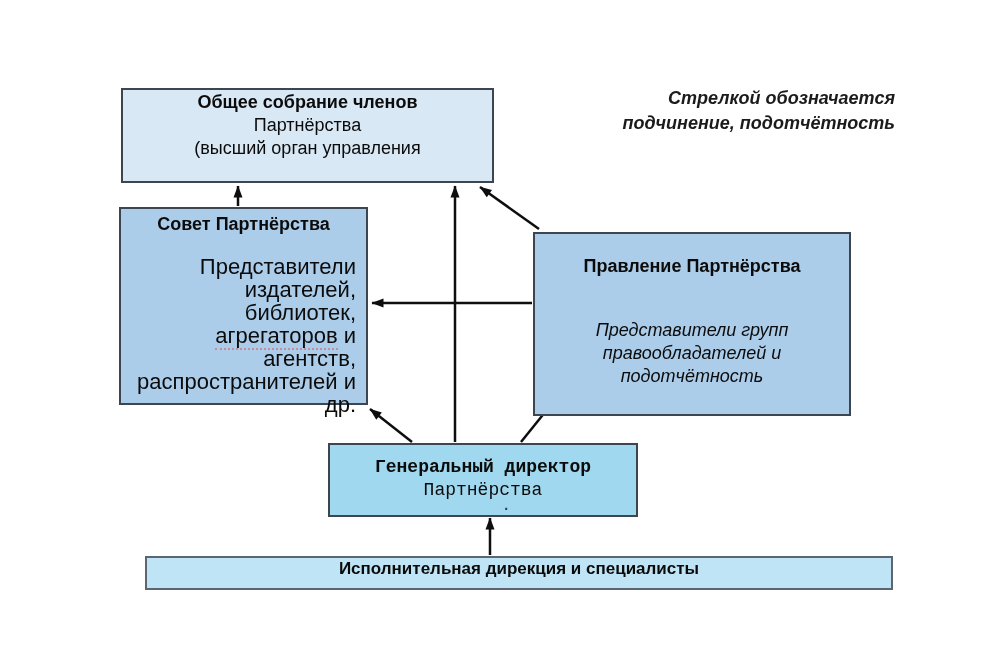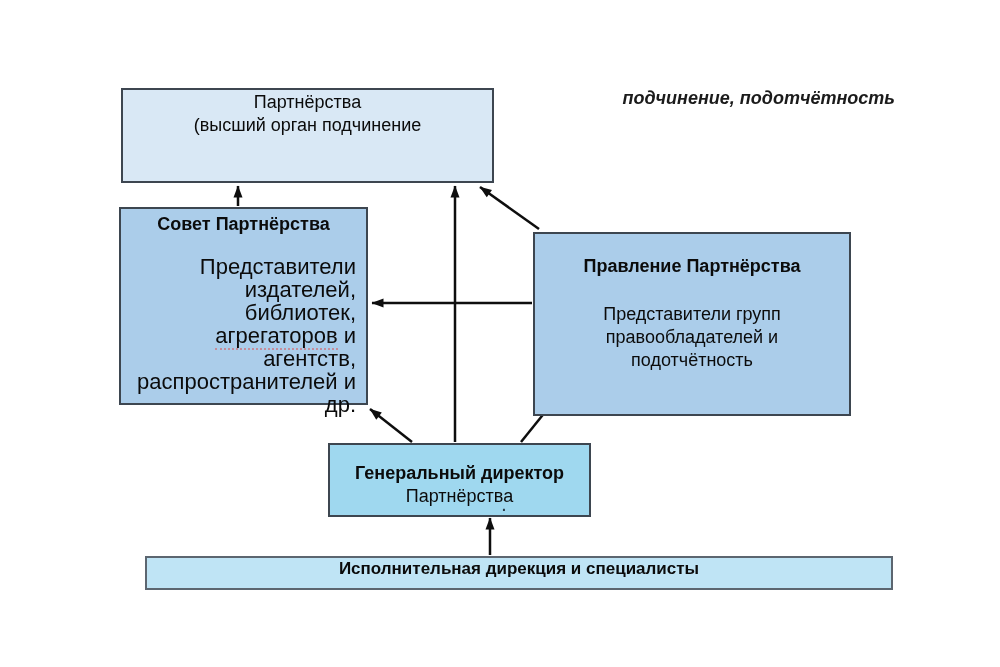--- a/index.html
+++ b/index.html
@@ -37,25 +37,26 @@
   .council .title { margin-top:4px; }
   .council .body {
     text-align:right; padding:19px 10px 0 10px;
     font-size:22px; line-height:23px;
   }
   .board {
     left:533px; top:232px; width:318px; height:184px;
     background:var(--board-fill,#abcdea);
   }
   .board .title { margin-top:21px; }
-  .board .body { margin-top:25px; }
+  .board .body { margin-top:41px;font-style:italic; }
   .director {
-    left:328px; top:443px; width:263px; height:74px;
+    left:328px; top:443px; width:310px; height:74px;
     background:var(--director-fill,#9fd8ef);
-    padding-top:17px;
+    padding-top:11px;
+    font-family:Liberation Mono, monospace;
   }
   .stray-dot {
     position:absolute; left:172px; top:50px;
     font-size:14px; font-weight:bold; color:#2a3a46;
   }
   .bar {
     left:145px; top:556px; width:748px; height:34px;
     background:var(--directorate-fill,#bfe4f5);
     border:2px solid var(--bar-border,#5c6670);
     font-size:17px; font-weight:bold; line-height:21px;
@@ -85,26 +86,28 @@
     <line class="arrow-line" x1="238" y1="206" x2="238" y2="186" marker-end="url(#ah)"></line>
     <line class="arrow-line" x1="455" y1="442" x2="455" y2="186" marker-end="url(#ah)"></line>
     <line class="arrow-line" x1="539" y1="229" x2="480" y2="187" marker-end="url(#ah)"></line>
     <line class="arrow-line" x1="532" y1="303" x2="372" y2="303" marker-end="url(#ah)"></line>
     <line class="arrow-line" x1="412" y1="442" x2="370" y2="409" marker-end="url(#ah)"></line>
     <line class="arrow-line" x1="521" y1="442" x2="554" y2="401" marker-end="url(#ah)"></line>
     <line class="arrow-line" x1="490" y1="555" x2="490" y2="518" marker-end="url(#ah)"></line>
   </svg>
 
   <div class="note">
+    <div>Стрелкой обозначается</div>
     <div>подчинение, подотчётность</div>
   </div>
 
   <div class="box assembly">
+    <div class="b">Общее собрание членов</div>
     <div>Партнёрства</div>
-    <div>(высший орган подчинение</div>
+    <div>(высший орган управления</div>
   </div>
 
   <div class="box council">
     <div class="b title">Совет Партнёрства</div>
     <div class="body">
       <div>Представители</div>
       <div>издателей, библиотек,</div>
       <div><span class="spell">агрегаторов</span><span> и агентств,</span></div>
       <div>распространителей и</div>
       <div>др.</div>

